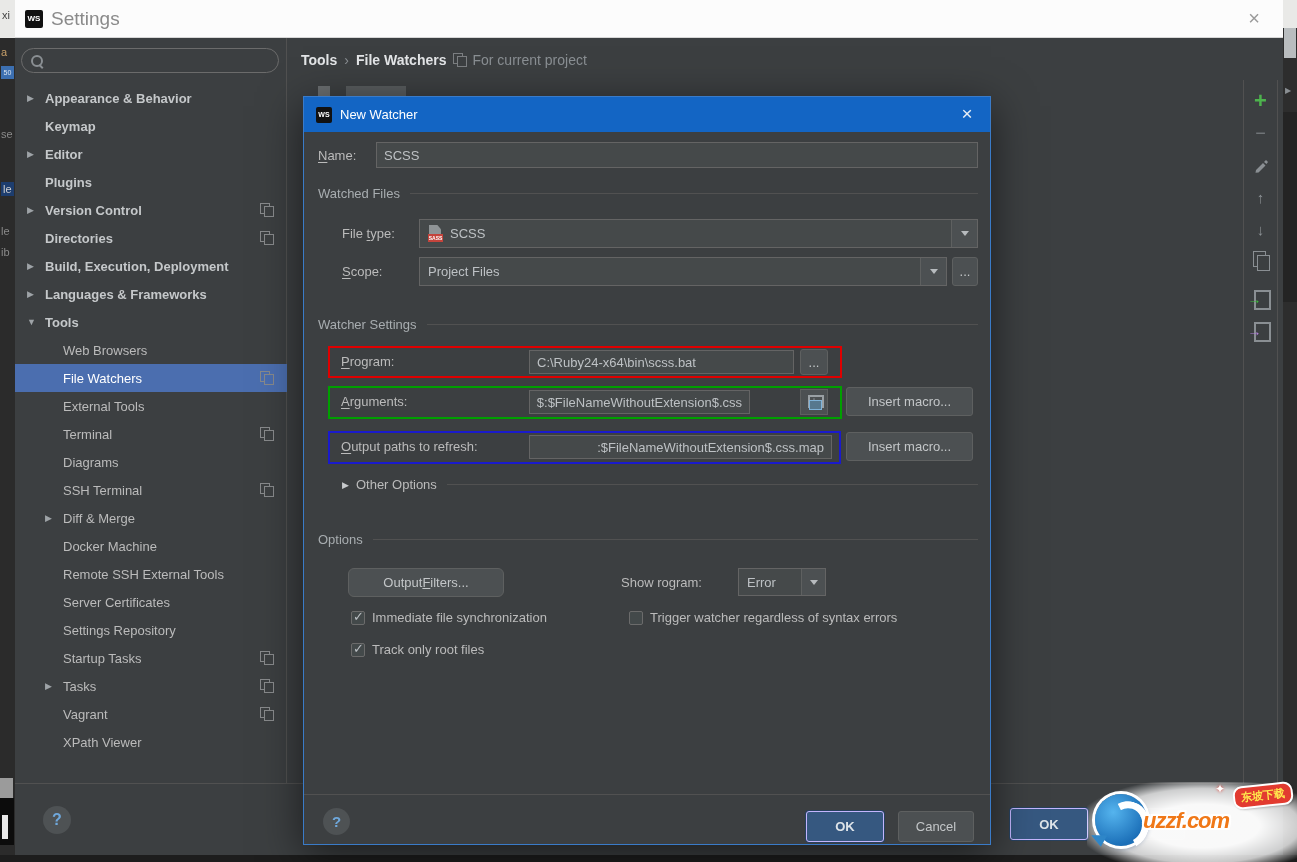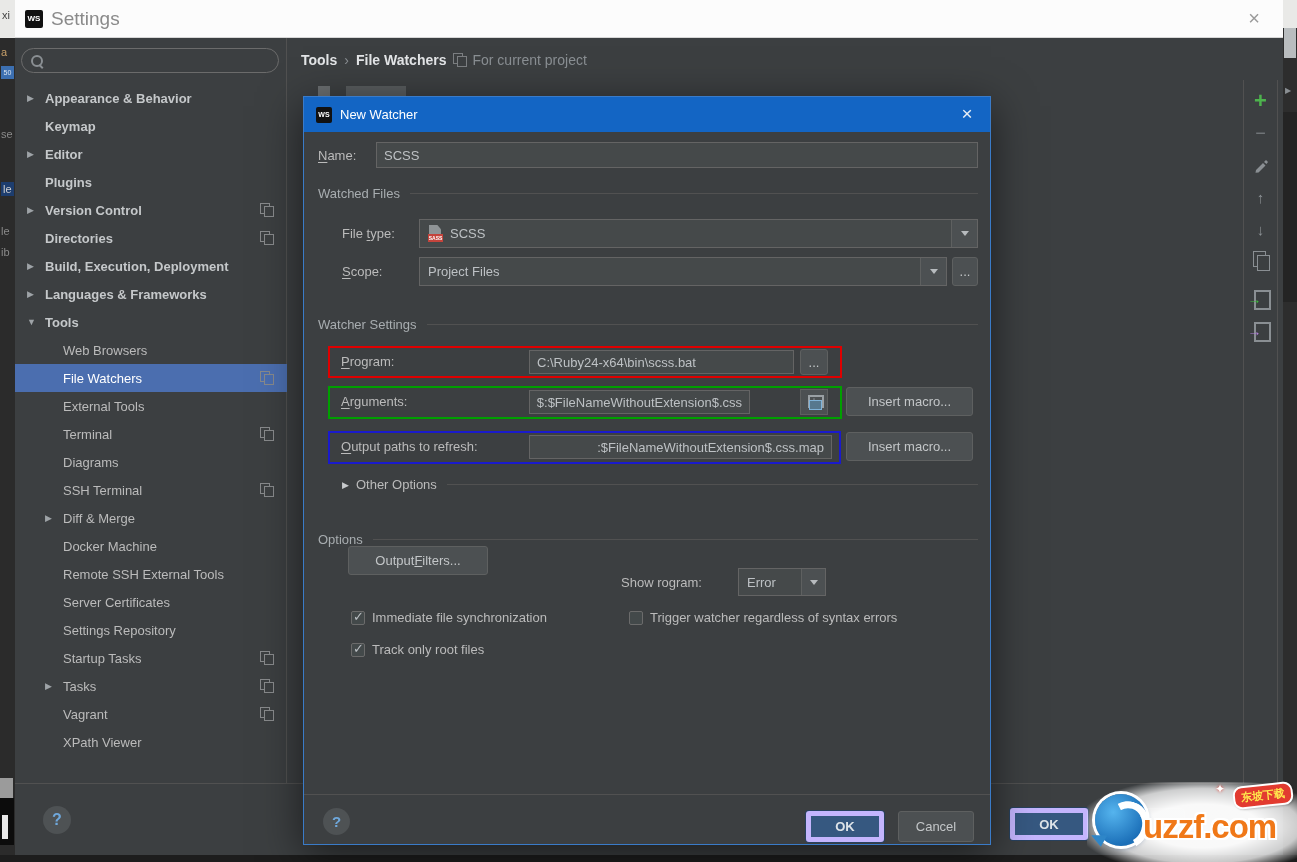--- a/index.html
+++ b/index.html
@@ -75,21 +75,21 @@
   .tb-box::before { content:''; position:absolute; left:4px; top:2px; width:13px; height:16px; border:2px solid #8a8f93; }
   .tb-box .io-arrow { position:absolute; left:-2px; top:3px; font-size:14px; font-weight:bold; }
   .io-green { color:#3fb93f; }
   .io-purple { color:#b07fd8; }
   .tb-gap { height:6px; }
 
   
   .win-footer { position:absolute; left:0; top:783px; width:100%; height:72px; border-top:1px solid #515151; }
   .help-circle { position:absolute; left:28px; top:22px; width:28px; height:28px; border-radius:50%; background:#4e5254; color:#6fa8dc; font-size:16px; font-weight:bold; display:flex; align-items:center; justify-content:center; }
   .btn { background:#4c5052; border:1px solid #5e6060; color:#c3c6c8; font-size:13px; border-radius:3px; display:flex; align-items:center; justify-content:center; }
-  .btn.primary { background:#365880; border:5px solid #c4b5fd; box-shadow:0 0 0 1px #27415e; font-weight:bold; color:#dde3e8; }
+  .btn.primary { background:#365880; border:1px solid #c4b5fd; box-shadow:0 0 0 1px #27415e; font-weight:bold; color:#dde3e8; }
   .outer-ok { position:absolute; left:995px; top:24px; width:78px; height:32px; }
   .outer-cancel-frag { position:absolute; left:1090px; top:24px; width:80px; height:32px; }
 
   
   .dialog { position:absolute; left:303px; top:96px; width:688px; height:749px; background:#3c3f41; border:1px solid #3a7bc8; box-shadow:0 10px 40px rgba(0,0,0,.55); z-index:10; }
   .dlg-titlebar { position:absolute; left:0; top:0; width:100%; height:35px; background:#1365c4; display:flex; align-items:center; padding-left:12px; }
   .dlg-title { color:#ffffff; font-size:13px; margin-left:8px; }
   .dlg-close { position:absolute; right:12px; top:6px; width:22px; height:22px; color:#e8eef5; font-size:19px; line-height:21px; text-align:center; }
   .lbl { color:#bbbbbb; font-size:13px; }
   .lbl u { text-underline-offset:2px; }
@@ -116,21 +116,21 @@
   .dlg-help { position:absolute; left:19px; top:711px; width:27px; height:27px; border-radius:50%; background:#4e5254; color:#6fa8dc; font-size:15px; font-weight:bold; display:flex; align-items:center; justify-content:center; }
   .abs { position:absolute; }
 
   
   .watermark { position:absolute; right:0; bottom:0; width:210px; height:80px; z-index:30;
     background:radial-gradient(ellipse at 55% 55%, rgba(255,255,255,.97) 35%, rgba(255,255,255,.75) 60%, rgba(255,255,255,0) 78%); }
   .wm-swirl { position:absolute; left:8px; top:12px; width:52px; height:52px; border-radius:50%;
     background:radial-gradient(circle at 35% 35%, #55b4ee, #1b6fb8 70%); box-shadow:0 0 0 3px #fff, 2px 3px 4px rgba(60,90,140,.4); }
   .wm-swirl::before { content:''; position:absolute; left:10px; top:7px; width:30px; height:34px; border:7px solid #fff; border-left-color:transparent; border-bottom-color:transparent; border-radius:50%; transform:rotate(18deg); }
   .wm-swirl::after { content:''; position:absolute; left:-4px; bottom:2px; width:0; height:0; border-top:8px solid transparent; border-bottom:5px solid transparent; border-right:14px solid #2e86c8; transform:rotate(30deg); }
-  .wm-text { position:absolute; left:56px; top:26px; font-size:33px; font-weight:bold; color:#f07818; letter-spacing:-1px;
+  .wm-text { position:absolute; left:56px; top:26px; font-size:22px; font-weight:bold; font-style:italic; color:#f07818; letter-spacing:-1px;
     text-shadow:-2px -2px 0 #fff, 2px -2px 0 #fff, -2px 2px 0 #fff, 2px 2px 0 #fff, 0 -2px 0 #fff, 0 2px 0 #fff, -2px 0 0 #fff, 2px 0 0 #fff; }
   .wm-badge { position:absolute; right:4px; top:2px; background:#e23b30; color:#ffe84d; font-size:11px; font-weight:bold; padding:2px 6px; border-radius:9px; border:2px solid #fff; transform:rotate(-6deg); box-shadow:1px 1px 2px rgba(0,0,0,.2); }
   .wm-spark { position:absolute; right:72px; top:0; color:#fff; text-shadow:0 0 3px #e23b30; font-size:12px; }
 
   .bottom-strip { position:absolute; left:0; top:855px; width:1297px; height:7px; background:#1d1d1d; z-index:3; }
 </style>
 </head>
 <body>
 
 <div class="screen">
@@ -383,21 +383,21 @@
       <span style="font-size:9px; margin-right:7px; color:#c7cacc;">▶</span>
       <span>Other Options</span>
       <span class="section-line"></span>
     </div>
 
     <div class="section" style="left:14px; top:435px; width:660px;">
       <span>Options</span>
       <span class="section-line"></span>
     </div>
 
-    <div class="btn abs" style="left:44px; top:449px; width:140px; height:29px;">
+    <div class="btn abs" style="left:44px; top:471px; width:156px; height:29px;border-radius:6px;">
         <span>Output </span>
         <u>F</u>
         <span>ilters...</span>
       </div>
 
     <span class="lbl abs" style="left:317px; top:478px;">Show rogram:</span>
     <div class="combo" style="left:434px; top:471px; width:88px; height:28px;">
       <span>Error</span>
       <span class="combo-arrow-btn" style="width:24px;">
           <span class="tri-down"></span>

